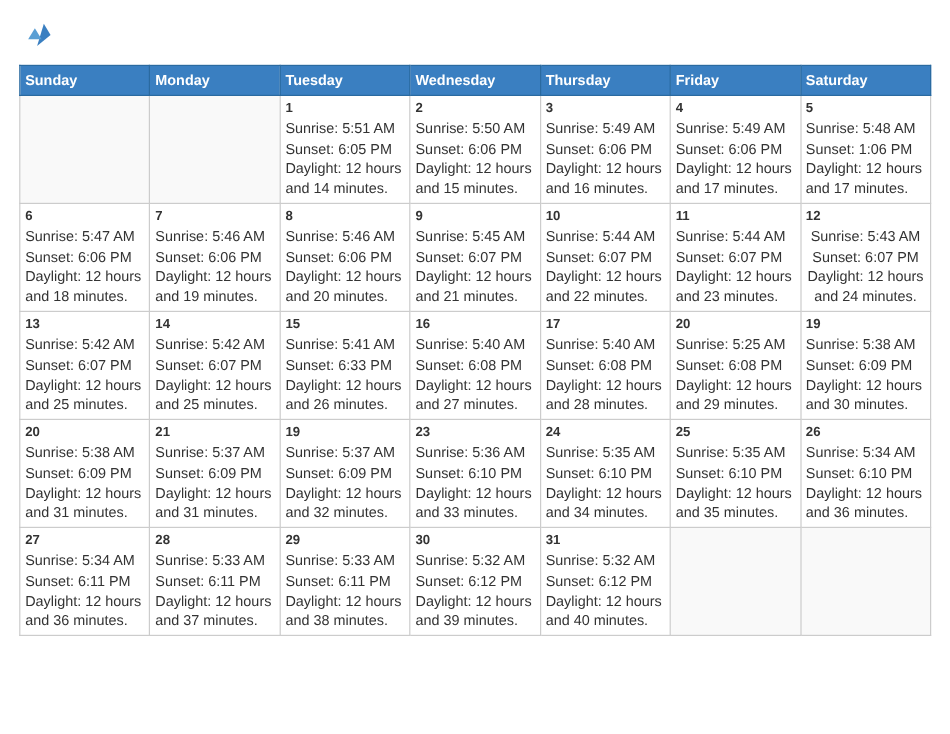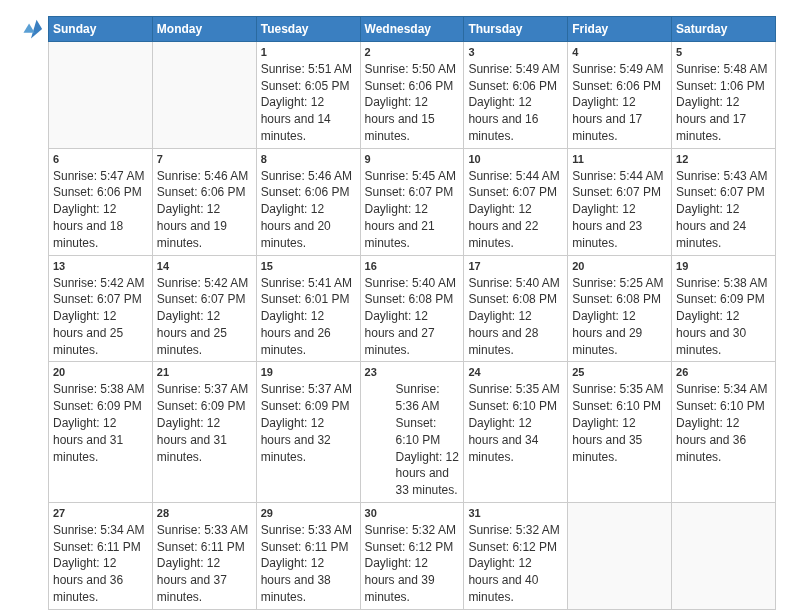--- a/index.html
+++ b/index.html
@@ -8,21 +8,21 @@
       height: 612px;
       font-family: Arial, sans-serif;
       background: #fff;
       overflow: hidden;
     }
     .page {
       width: 792px;
       height: 448px;
       padding: 16px;
       display: flex;
-      flex-direction: row;
+      flex-direction: column;
     }
     .header {
       display: flex;
       justify-content: space-between;
       align-items: flex-start;
       margin-bottom: 10px;
     }
     .logo {
       display: flex;
       align-items: center;
@@ -205,42 +205,42 @@
 Daylight: 12 hours and 22 minutes.</div>
           </td>
           <td>
             <span class="day-number">11</span>
             <div class="day-info" style="white-space: pre-line;">Sunrise: 5:44 AM
 Sunset: 6:07 PM
 Daylight: 12 hours and 23 minutes.</div>
           </td>
           <td>
             <span class="day-number">12</span>
-            <div class="day-info" style="white-space: pre-line;">Sunrise: 5:43 AM
+            <div class="day-info" style="white-space: pre-line; text-align: center;">Sunrise: 5:43 AM
 Sunset: 6:07 PM
 Daylight: 12 hours and 24 minutes.</div>
           </td>
         </tr>
         <tr>
           <td>
             <span class="day-number">13</span>
             <div class="day-info" style="white-space: pre-line;">Sunrise: 5:42 AM
 Sunset: 6:07 PM
 Daylight: 12 hours and 25 minutes.</div>
           </td>
           <td>
             <span class="day-number">14</span>
             <div class="day-info" style="white-space: pre-line;">Sunrise: 5:42 AM
 Sunset: 6:07 PM
 Daylight: 12 hours and 25 minutes.</div>
           </td>
           <td>
             <span class="day-number">15</span>
             <div class="day-info" style="white-space: pre-line;">Sunrise: 5:41 AM
-Sunset: 6:01 PM
+Sunset: 6:33 PM
 Daylight: 12 hours and 26 minutes.</div>
           </td>
           <td>
             <span class="day-number">16</span>
             <div class="day-info" style="white-space: pre-line;">Sunrise: 5:40 AM
 Sunset: 6:08 PM
 Daylight: 12 hours and 27 minutes.</div>
           </td>
           <td>
             <span class="day-number">17</span>
@@ -275,21 +275,21 @@
 Daylight: 12 hours and 31 minutes.</div>
           </td>
           <td>
             <span class="day-number">19</span>
             <div class="day-info" style="white-space: pre-line;">Sunrise: 5:37 AM
 Sunset: 6:09 PM
 Daylight: 12 hours and 32 minutes.</div>
           </td>
           <td>
             <span class="day-number">23</span>
-            <div class="day-info" style="white-space: pre-line; margin-left: 31px;">Sunrise: 5:36 AM
+            <div class="day-info" style="white-space: pre-line;">Sunrise: 5:36 AM
 Sunset: 6:10 PM
 Daylight: 12 hours and 33 minutes.</div>
           </td>
           <td>
             <span class="day-number">24</span>
             <div class="day-info" style="white-space: pre-line;">Sunrise: 5:35 AM
 Sunset: 6:10 PM
 Daylight: 12 hours and 34 minutes.</div>
           </td>
           <td>

